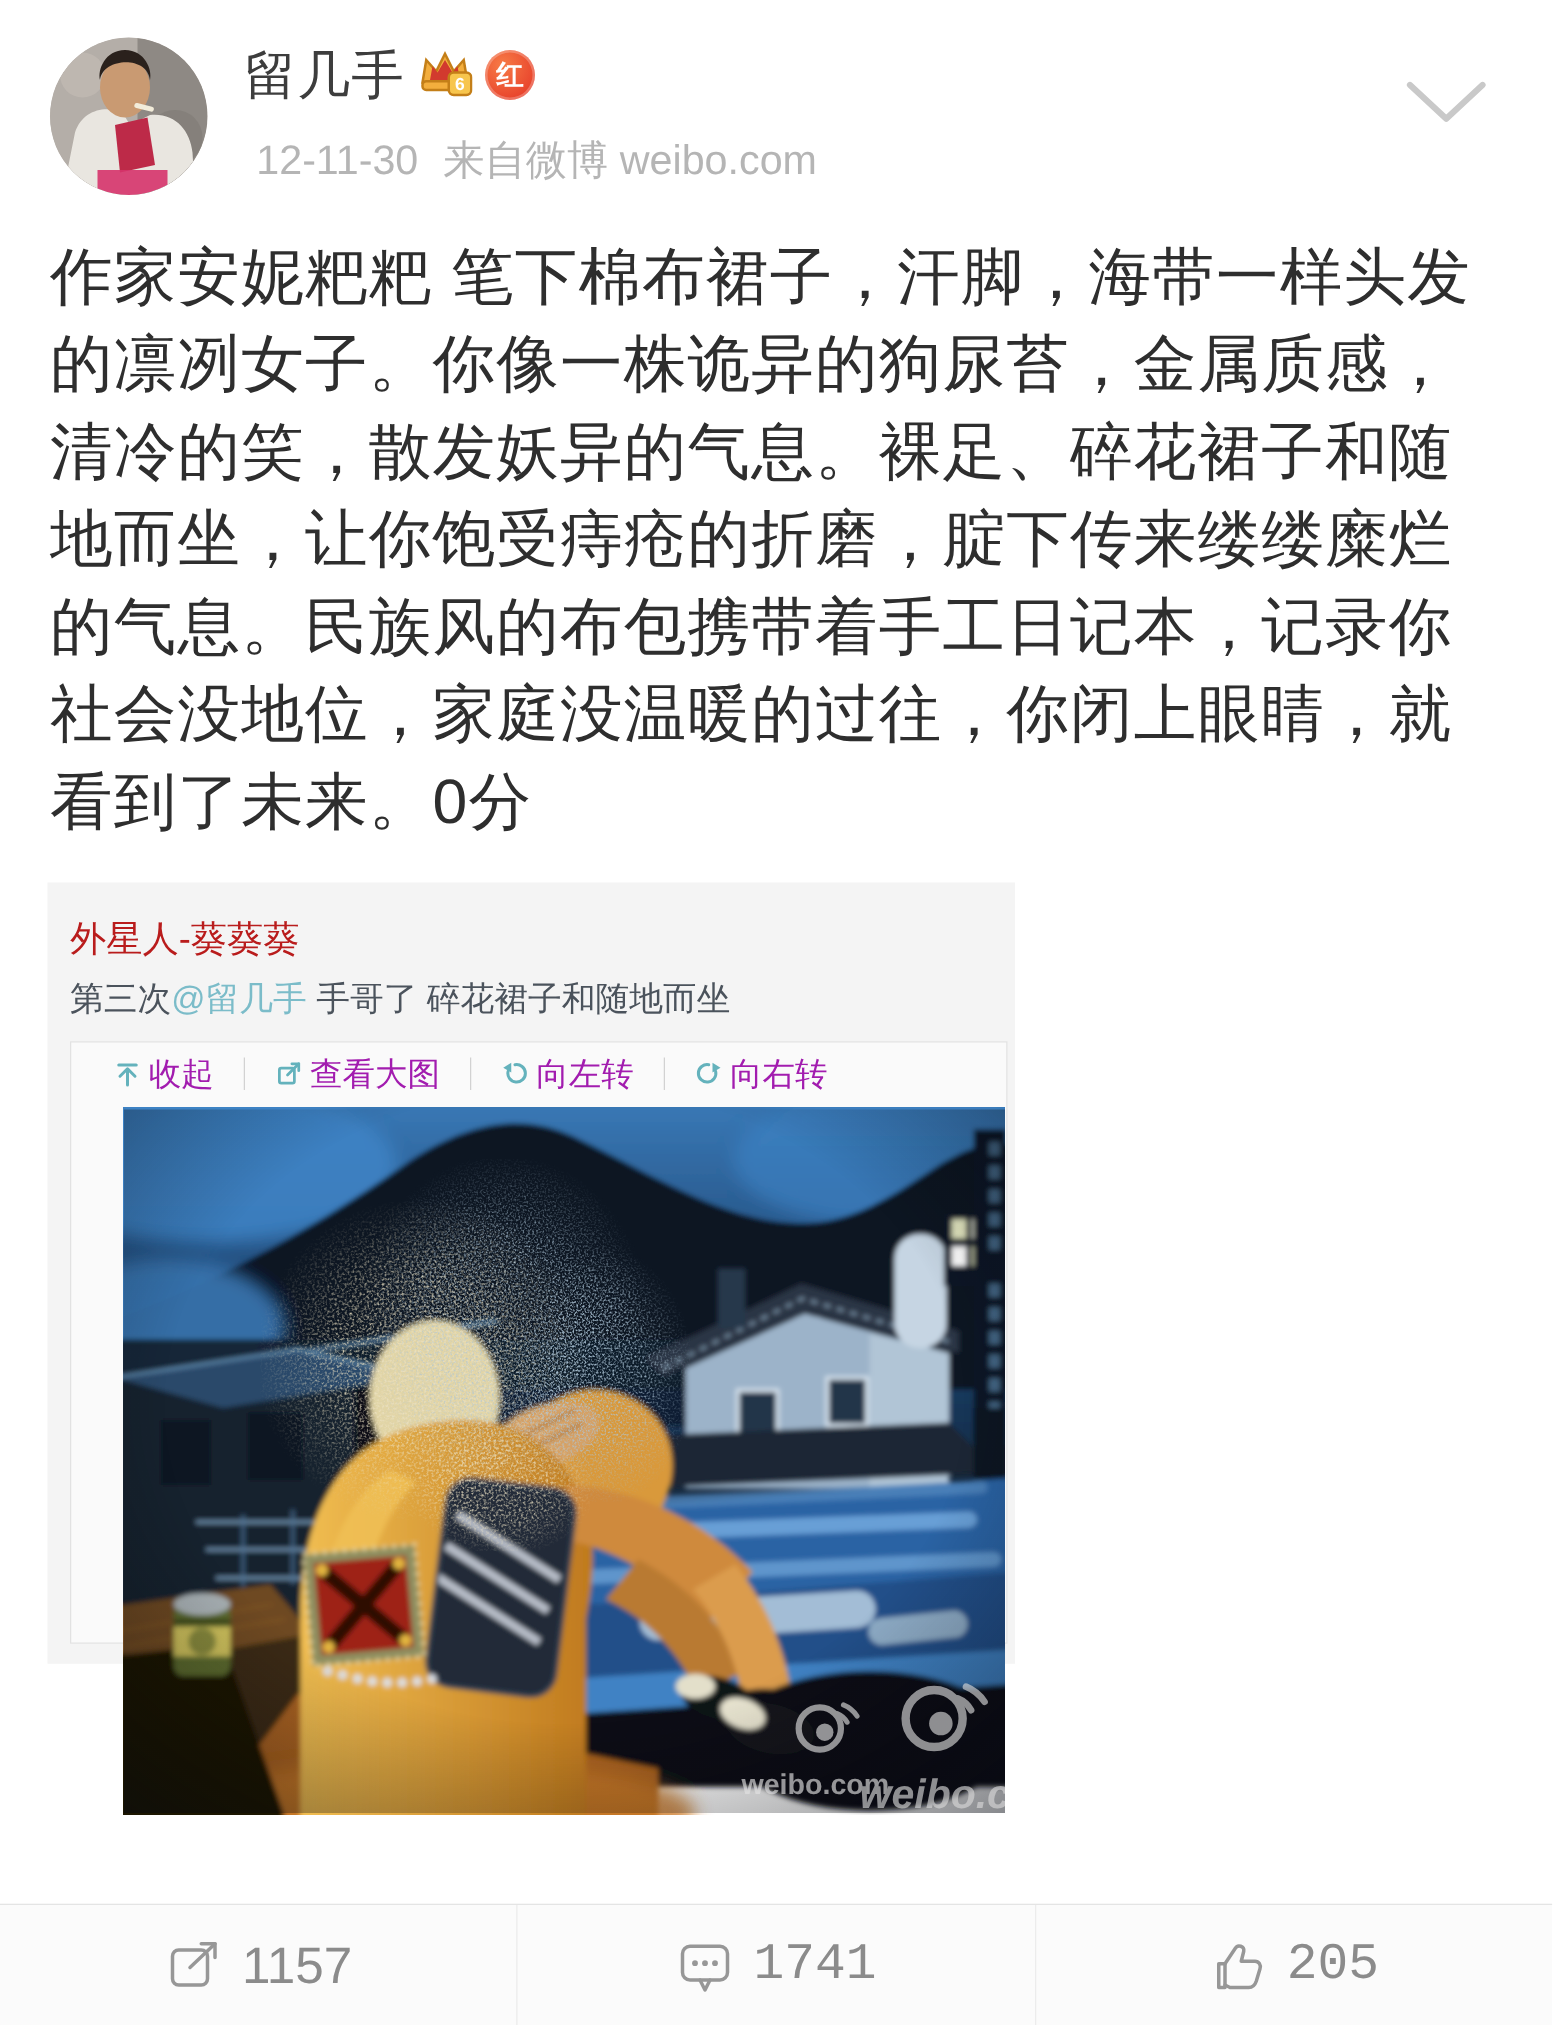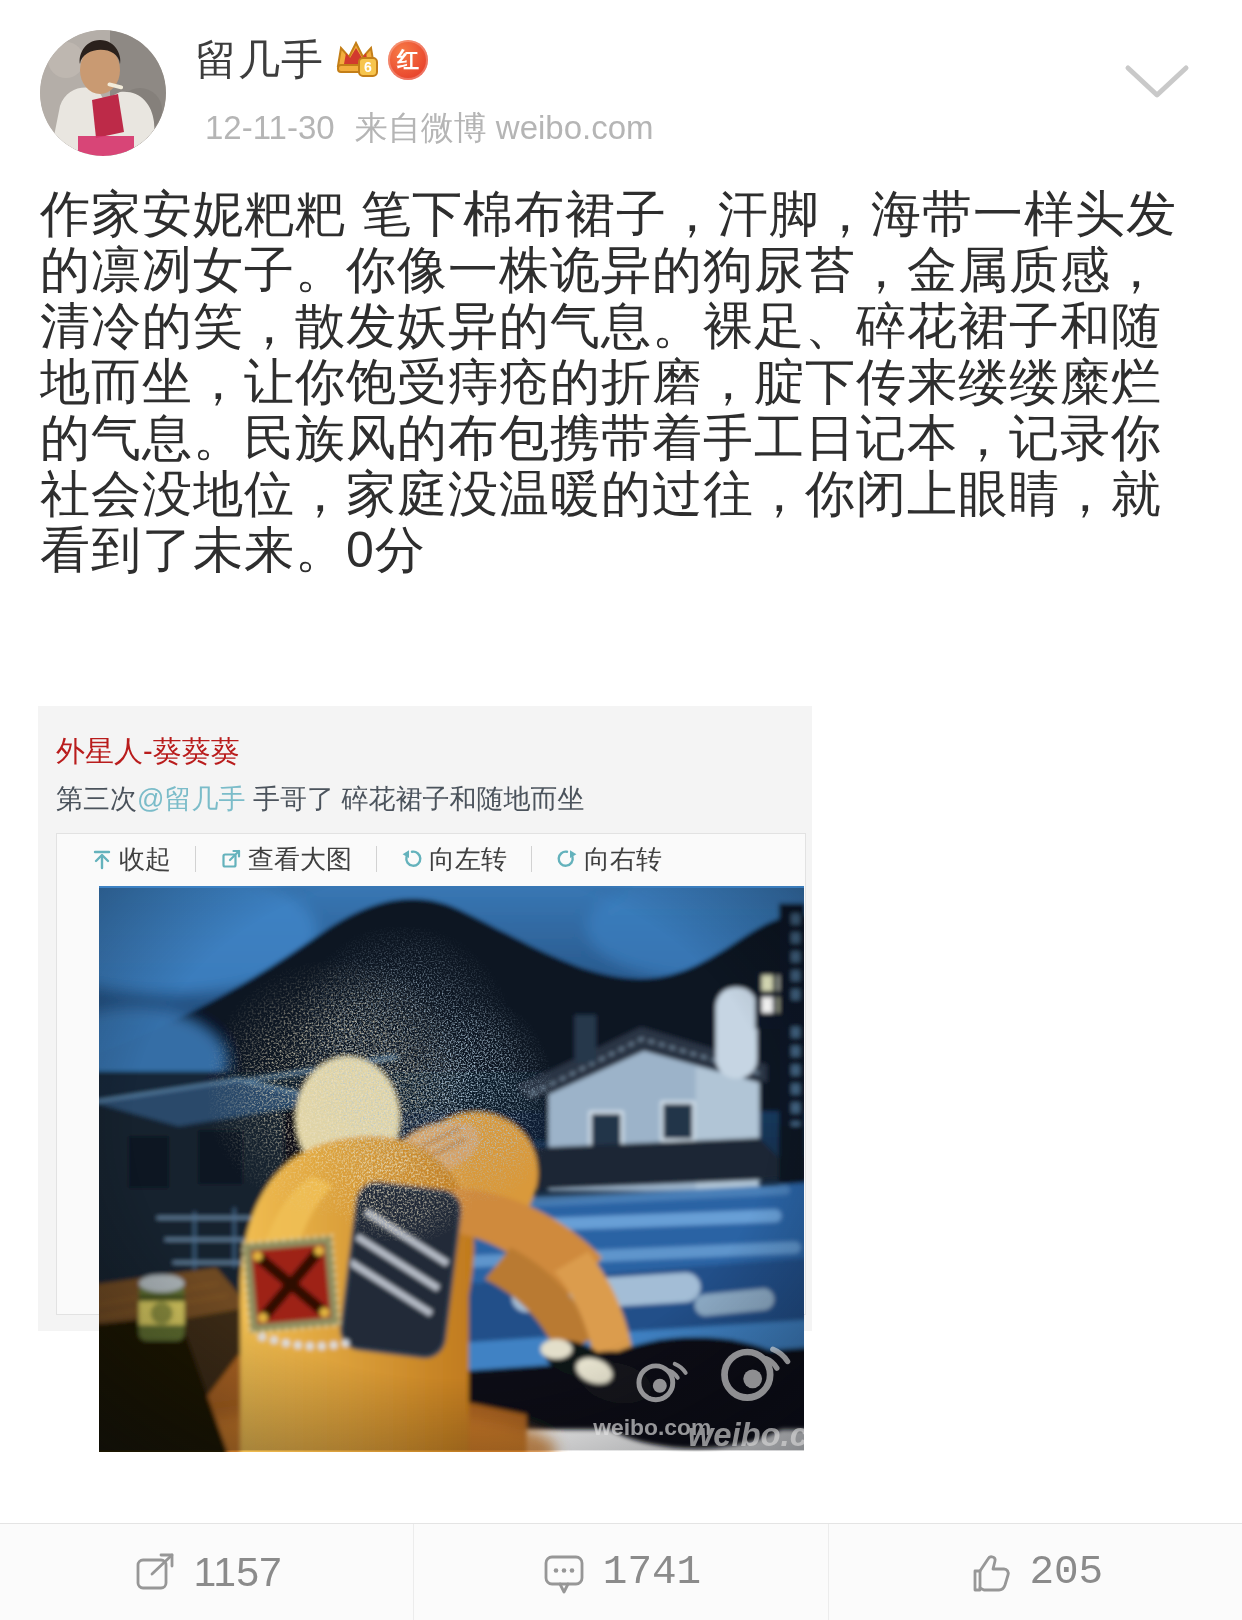--- a/index.html
+++ b/index.html
@@ -13,31 +13,31 @@
   .username{font-size:42px;color:#3d3d3d;letter-spacing:1px;}
   .badge{display:inline-block;vertical-align:middle;}
   .hot-badge{width:40px;height:40px;border-radius:50%;background:radial-gradient(circle at 35% 30%,#f77b46,#e8432c 75%);
              color:#fff;font-size:22px;font-weight:bold;display:flex;align-items:center;justify-content:center;
              box-shadow:inset 0 0 0 2px rgba(255,255,255,.25);}
   .date-row{position:absolute;left:205px;top:106px;font-size:33px;color:#b5b5b5;}
   .date-row .src{margin-left:20px;}
   .chevron{position:absolute;right:52px;top:64px;width:66px;height:36px;cursor:pointer;}
 
   
-  .post-text{position:absolute;left:40px;top:186px;width:1166px;font-size:50px;line-height:56px;color:#2e2e2e;
+  .post-text{position:absolute;left:40px;top:186px;width:1166px;font-size:50px;line-height:70px;color:#2e2e2e;
              letter-spacing:1px;word-break:break-all;}
 
   
   .embed-card{position:absolute;left:38px;top:706px;width:774px;background:#f4f4f4;box-sizing:border-box;
               padding:26px 4px 16px 18px;}
   .embed-username{font-size:29px;font-weight:normal;color:#b91c1c;}
   .embed-comment{margin-top:9px;font-size:27px;color:#4b535c;}
   .embed-comment .mention{color:#7bbcc9;}
   .viewer-panel{margin-top:16px;margin-right:0;background:#fafafa;border:1px solid #e2e2e2;width:750px;box-sizing:border-box;}
-  .viewer-toolbar{height:50px;display:flex;align-items:center;padding-left:34px;font-size:26px;color:#404040;}
+  .viewer-toolbar{height:50px;display:flex;align-items:center;padding-left:34px;font-size:26px;color:#a21caf;}
   .viewer-toolbar .tool{display:flex;align-items:center;gap:6px;cursor:pointer;}
   .viewer-toolbar .sep{width:1px;height:26px;background:#d2d2d2;margin:0 24px;}
   .photo-wrap{margin:2px 3px 5px 42px;width:705px;height:423px;background:#16293e;}
   .photo-wrap svg{display:block;}
 
   
   .action-bar{position:absolute;left:0;bottom:0;width:100%;height:96px;background:#fbfbfb;border-top:1px solid #e4e4e4;
               display:flex;justify-content:space-between;}
   .action{flex:1;display:flex;align-items:center;justify-content:center;gap:16px;color:#8b8b8b;font-size:41px;cursor:pointer;}
   .action + .action{border-left:1px solid #ececec;font-family:Liberation Mono, monospace;}

